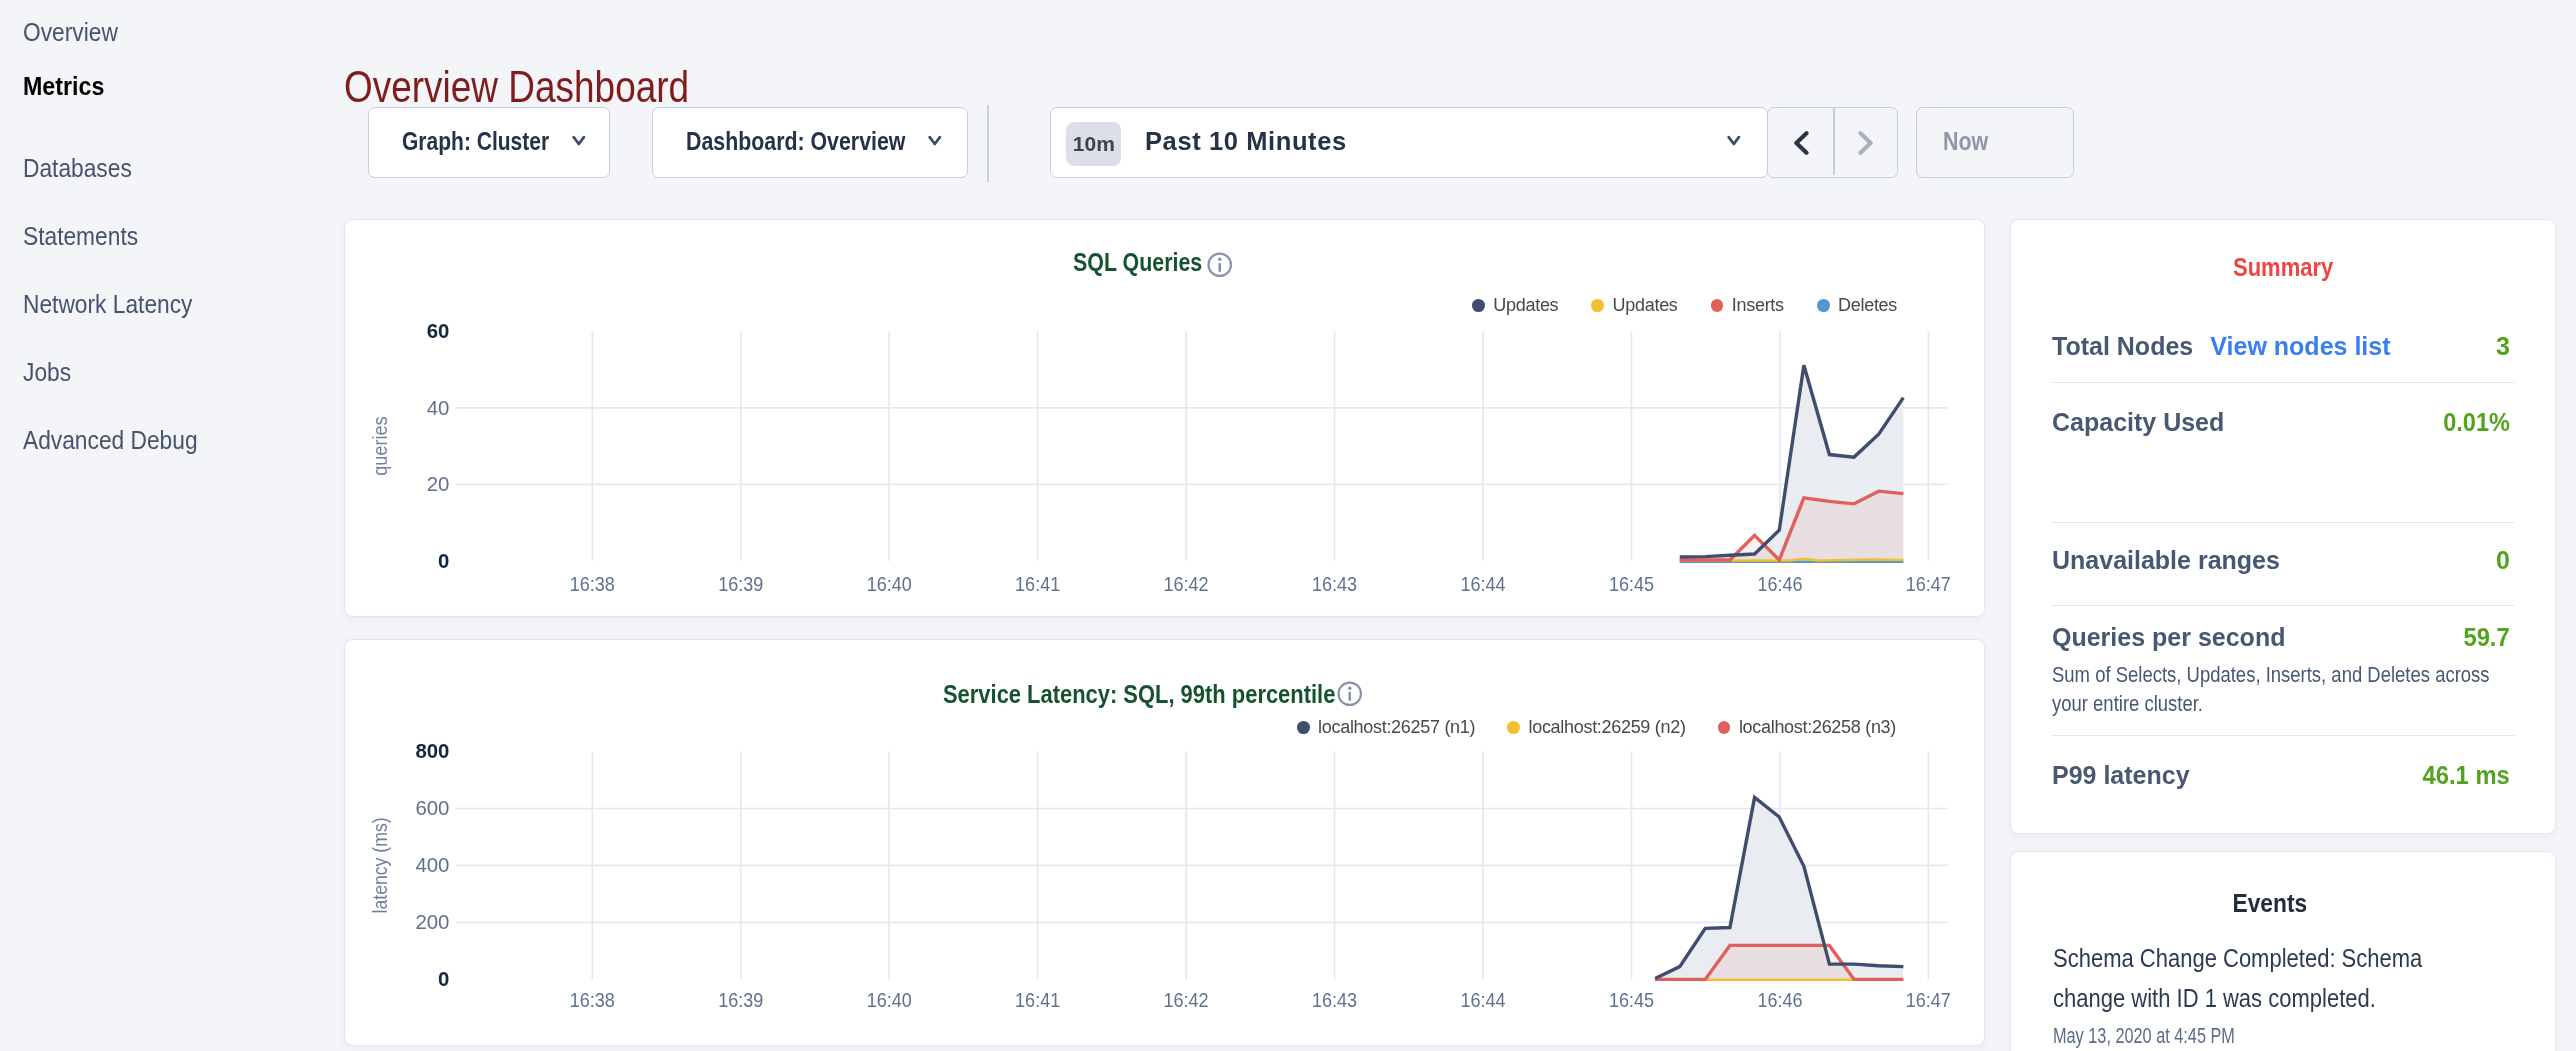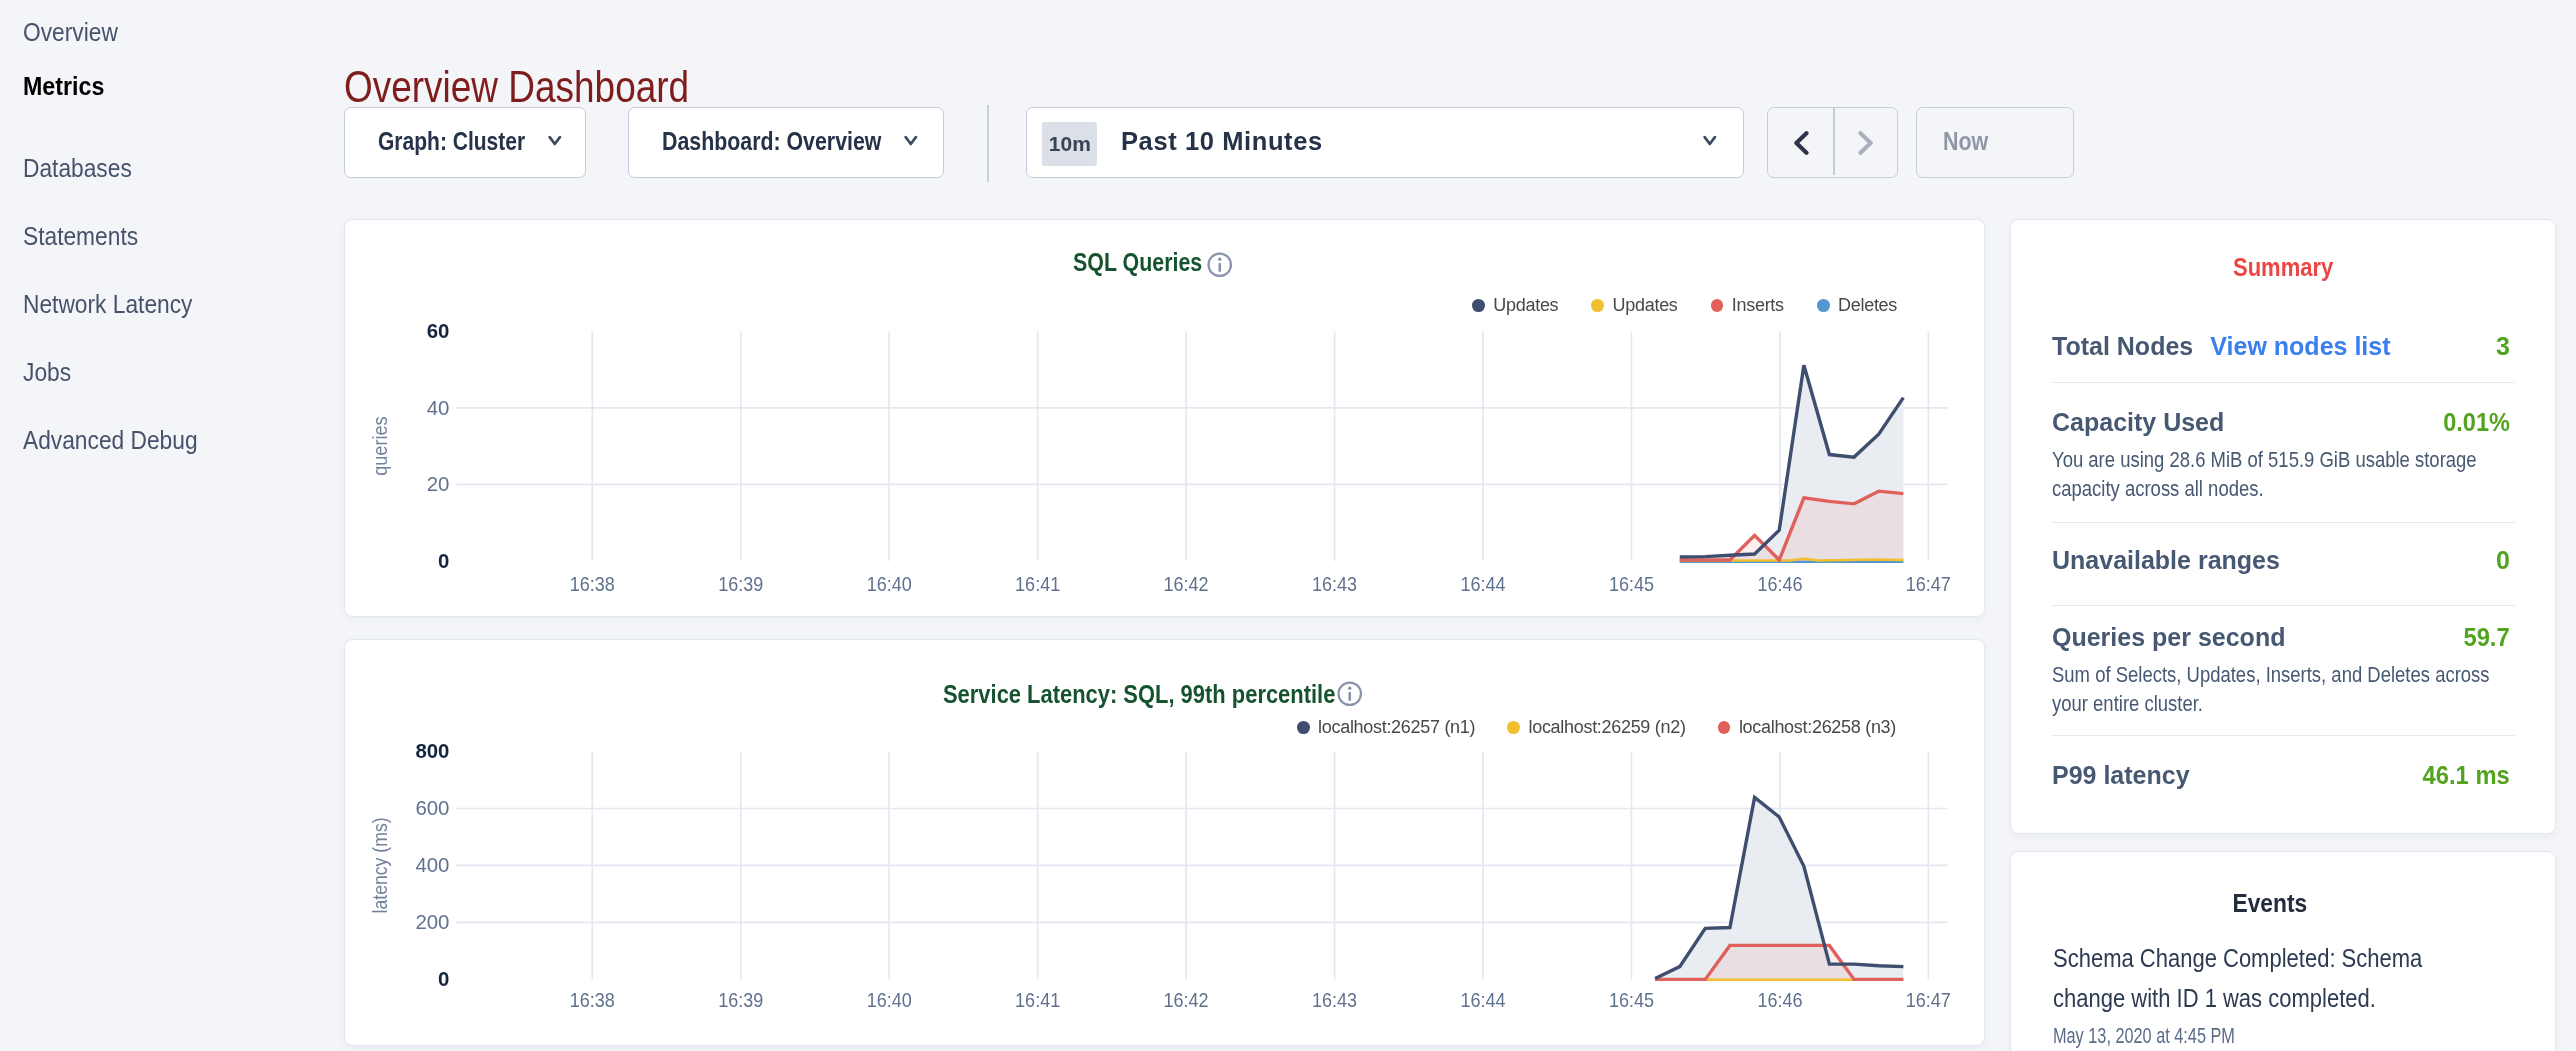--- a/index.html
+++ b/index.html
@@ -3,21 +3,21 @@
 <meta charset="utf-8">
 <style>
   * { margin:0; padding:0; box-sizing:border-box; }
   html,body { width:2576px; height:1051px; overflow:hidden; }
   body { background:#f4f5f9; font-family:"Liberation Sans", sans-serif; position:relative; }
   .abs { position:absolute; }
   .sx { display:inline-block; transform-origin:0 50%; white-space:nowrap; }
   .navitem { position:absolute; left:23px; font-size:25px; line-height:31px; color:#46536b; white-space:nowrap; }
   .card { position:absolute; background:#fff; border:1.7px solid #e2e6ee; border-radius:8.5px; box-shadow:0 2.6px 6px rgba(60,70,90,0.05); }
   .ctl { position:absolute; top:107px; height:71px; border:1.7px solid #c6cdda; border-radius:6.8px; }
-  .ctl.white { background:#fff; }
+  .ctl.white { background:#fff;margin-left:24px; }
   .btxt { position:absolute; top:0; line-height:67px; font-size:25.5px; font-weight:bold; color:#263248; white-space:nowrap; }
   .legend { position:absolute; display:flex; align-items:center; font-size:18px; line-height:20.4px; letter-spacing:-0.3px; color:#484848; white-space:nowrap; }
   .ldot { width:12.8px; height:12.8px; border-radius:50%; display:inline-block; margin-right:8.5px; flex:none; }
   .ctitle { position:absolute; font-size:25px; font-weight:bold; color:#14532d; line-height:29px; white-space:nowrap; transform-origin:0 50%; }
   .srow-label { position:absolute; left:41px; font-size:25px; line-height:31px; font-weight:bold; color:#475872; white-space:nowrap; }
   .srow-val { position:absolute; right:45px; font-size:25px; line-height:31px; font-weight:bold; color:#52a31e; white-space:nowrap; transform-origin:100% 50%; }
   .spara { position:absolute; left:41px; font-size:22px; color:#475872; line-height:29px; transform-origin:0 0; white-space:nowrap; }
   .sdiv { position:absolute; left:41px; width:463px; height:0.9px; background:#e6e9ef; }
 </style>
 </head>
@@ -40,21 +40,21 @@
     </svg>
 </div>
 <div class="ctl white" style="left:628px; width:316px;">
   <div class="btxt" style="left:33px;"><span class="sx" style="transform:scaleX(0.837);">Dashboard: Overview</span></div>
   <svg class="abs" style="left:275px; top:27px;" width="13.6" height="12" viewBox="0 0 16 14">
       <path d="M2 2.5 L8 10.5 L14 2.5" fill="none" stroke="#3d4c63" stroke-width="3.2" stroke-linecap="round" stroke-linejoin="round"></path>
     </svg>
 </div>
 <div class="abs" style="left:987px; top:105px; width:1.7px; height:77px; background:#c9d0dc;"></div>
 <div class="ctl white" style="left:1026px; width:718px;">
-  <div class="abs" style="left:15.3px; top:13.6px; width:55px; height:44px; background:#dbdfe8; border-radius:2px; text-align:center; line-height:44px; font-size:21px; font-weight:bold; color:#394455;">10m</div>
+  <div class="abs" style="left:15.3px; top:13.6px; width:55px; height:44px; background:#dbdfe8; border-radius:8px; text-align:center; line-height:44px; font-size:21px; font-weight:bold; color:#394455;">10m</div>
   <div class="btxt" style="left:94px; letter-spacing:0.6px;">Past 10 Minutes</div>
   <svg class="abs" style="left:676px; top:27px;" width="13.6" height="12" viewBox="0 0 16 14">
       <path d="M2 2.5 L8 10.5 L14 2.5" fill="none" stroke="#3d4c63" stroke-width="3.2" stroke-linecap="round" stroke-linejoin="round"></path>
     </svg>
 </div>
 <div class="ctl" style="left:1767px; width:131px;">
   <div class="abs" style="left:65px; top:0; width:1.7px; height:67px; background:#c6cdda;"></div>
   <svg class="abs" style="left:25px; top:23px;" width="16" height="24" viewBox="0 0 19 28">
       <path d="M16 2.5 L4 14 L16 25.5" fill="none" stroke="#2c3547" stroke-width="5" stroke-linejoin="round" stroke-linecap="round"></path>
     </svg>
@@ -188,21 +188,20 @@
   <text x="43" y="274" font-family="Liberation Sans, sans-serif" font-size="24" fill="#72819b" text-anchor="middle" textLength="113" lengthAdjust="spacingAndGlyphs" transform="rotate(-90 43 266)">latency (ms)</text>
 </svg>
 
 <div class="card" style="left:2010px; top:219px; width:546px; height:615px;">
   <div class="abs" style="left:0; top:33px; width:100%; text-align:center; font-size:25.5px; line-height:29px; font-weight:bold; color:#ef4444;"><span class="sx" style="transform:scaleX(0.863); transform-origin:50% 50%;">Summary</span></div>
   <div class="srow-label" style="top:111px;">Total Nodes <span style="color:#3a7ff0; margin-left:10.2px;">View nodes list</span></div>
   <div class="srow-val" style="top:111px;">3</div>
   <div class="sdiv" style="top:162px;"></div>
   <div class="srow-label" style="top:187px;">Capacity Used</div>
   <div class="srow-val" style="top:187px;"><span class="sx" style="transform:scaleX(0.94); transform-origin:100% 50%;">0.01%</span></div>
-  <div class="spara" style="top:225px;"><span class="sx" style="transform:scaleX(0.84); transform-origin:0 0;">You are using 28.6 MiB of 515.9 GiB usable storage<br>capacity across all nodes.</span></div>
   <div class="sdiv" style="top:302px;"></div>
   <div class="srow-label" style="top:325px;">Unavailable ranges</div>
   <div class="srow-val" style="top:325px;">0</div>
   <div class="sdiv" style="top:385px;"></div>
   <div class="srow-label" style="top:402px;">Queries per second</div>
   <div class="srow-val" style="top:402px;"><span class="sx" style="transform:scaleX(0.95); transform-origin:100% 50%;">59.7</span></div>
   <div class="spara" style="top:440px;"><span class="sx" style="transform:scaleX(0.84); transform-origin:0 0;">Sum of Selects, Updates, Inserts, and Deletes across<br>your entire cluster.</span></div>
   <div class="sdiv" style="top:515px;"></div>
   <div class="srow-label" style="top:540px;">P99 latency</div>
   <div class="srow-val" style="top:540px;"><span class="sx" style="transform:scaleX(0.95); transform-origin:100% 50%;">46.1 ms</span></div>

